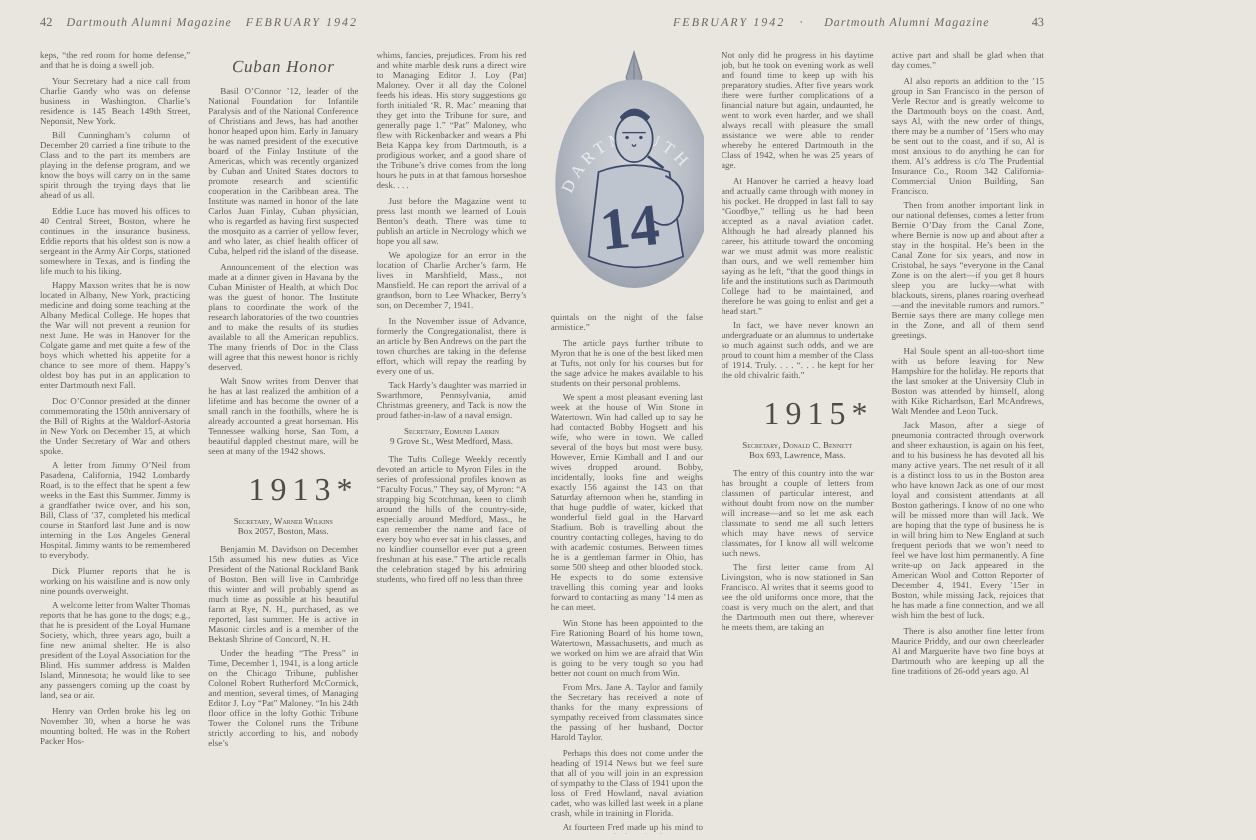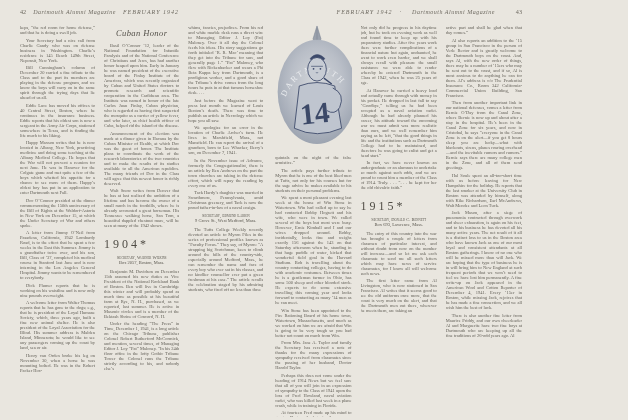--- a/index.html
+++ b/index.html
@@ -31,21 +31,21 @@
     font-size:4.5px;line-height:5px;
     text-align:justify;text-indent:6px;
     color:#615e56;
   }
   .para.noindent{text-indent:0;}
   .item-heading{
     font-style:italic;font-size:8.5px;text-align:center;
     margin:3px 0 5px 0;color:#54514a;letter-spacing:.4px;
   }
   .year-heading{
-    text-align:left;font-size:12px;letter-spacing:3px;
+    text-align:right;font-size:16px;letter-spacing:3px;
     margin:9px 0 2.5px 0;color:#4f4c45;
   }
   .secretary{
     text-align:center;font-size:4.5px;line-height:5.2px;
     margin:0 0 4px 0;color:#5a574f;
   }
   .secretary .sec-line1{font-variant:small-caps;}
   .emblem-wrap{width:84px;margin:0 auto 6px auto;display:block;}
 </style>
 </head>
@@ -70,21 +70,21 @@
           <p class="para">A letter from Jimmy O’Neil from Pasadena, California, 1942 Lombardy Road, is to the effect that he spent a few weeks in the East this Summer. Jimmy is a grandfather twice over, and his son, Bill, Class of ’37, completed his medical course in Stanford last June and is now interning in the Los Angeles General Hospital. Jimmy wants to be remembered to everybody.</p>
           <p class="para">Dick Plumer reports that he is working on his waistline and is now only nine pounds overweight.</p>
           <p class="para">A welcome letter from Walter Thomas reports that he has gone to the dogs; e.g., that he is president of the Loyal Humane Society, which, three years ago, built a fine new animal shelter. He is also president of the Loyal Association for the Blind. His summer address is Malden Island, Minnesota; he would like to see any passengers coming up the coast by land, sea or air.</p>
           <p class="para">Henry van Orden broke his leg on November 30, when a horse he was mounting bolted. He was in the Robert Packer Hos-</p>
         </div>
       <div class="col">
           <div class="item-heading">Cuban Honor</div>
           <p class="para">Basil O’Connor ’12, leader of the National Foundation for Infantile Paralysis and of the National Conference of Christians and Jews, has had another honor heaped upon him. Early in January he was named president of the executive board of the Finlay Institute of the Americas, which was recently organized by Cuban and United States doctors to promote research and scientific cooperation in the Caribbean area. The Institute was named in honor of the late Carlos Juan Finlay, Cuban physician, who is regarded as having first suspected the mosquito as a carrier of yellow fever, and who later, as chief health officer of Cuba, helped rid the island of the disease.</p>
           <p class="para">Announcement of the election was made at a dinner given in Havana by the Cuban Minister of Health, at which Doc was the guest of honor. The Institute plans to coordinate the work of the research laboratories of the two countries and to make the results of its studies available to all the American republics. The many friends of Doc in the Class will agree that this newest honor is richly deserved.</p>
           <p class="para">Walt Snow writes from Denver that he has at last realized the ambition of a lifetime and has become the owner of a small ranch in the foothills, where he is already accounted a great horseman. His Tennessee walking horse, San Tom, a beautiful dappled chestnut mare, will be seen at many of the 1942 shows.</p>
-          <div class="year-heading">1904*</div>
+          <div class="year-heading">1913*</div>
           <div class="secretary">
             <div class="sec-line1">Secretary, Warner Wilkins</div>
             <div class="sec-line2">Box 2057, Boston, Mass.</div>
           </div>
           <p class="para">Benjamin M. Davidson on December 15th assumed his new duties as Vice President of the National Rockland Bank of Boston. Ben will live in Cambridge this winter and will probably spend as much time as possible at his beautiful farm at Rye, N. H., purchased, as we reported, last summer. He is active in Masonic circles and is a member of the Bektash Shrine of Concord, N. H.</p>
           <p class="para">Under the heading “The Press” in Time, December 1, 1941, is a long article on the Chicago Tribune, publisher Colonel Robert Rutherford McCormick, and mention, several times, of Managing Editor J. Loy “Pat” Maloney. “In his 24th floor office in the lofty Gothic Tribune Tower the Colonel runs the Tribune strictly according to his, and nobody else’s</p>
         </div>
       <div class="col">
           <p class="para noindent">whims, fancies, prejudices. From his red and white marble desk runs a direct wire to Managing Editor J. Loy (Pat) Maloney. Over it all day the Colonel feeds his ideas. His story suggestions go forth initialed ‘R. R. Mac’ meaning that they get into the Tribune for sure, and generally page 1.” “Pat” Maloney, who flew with Rickenbacker and wears a Phi Beta Kappa key from Dartmouth, is a prodigious worker, and a good share of the Tribune’s drive comes from the long hours he puts in at that famous horseshoe desk. . . .</p>
           <p class="para">Just before the Magazine went to press last month we learned of Louis Benton’s death. There was time to publish an article in Necrology which we hope you all saw.</p>

